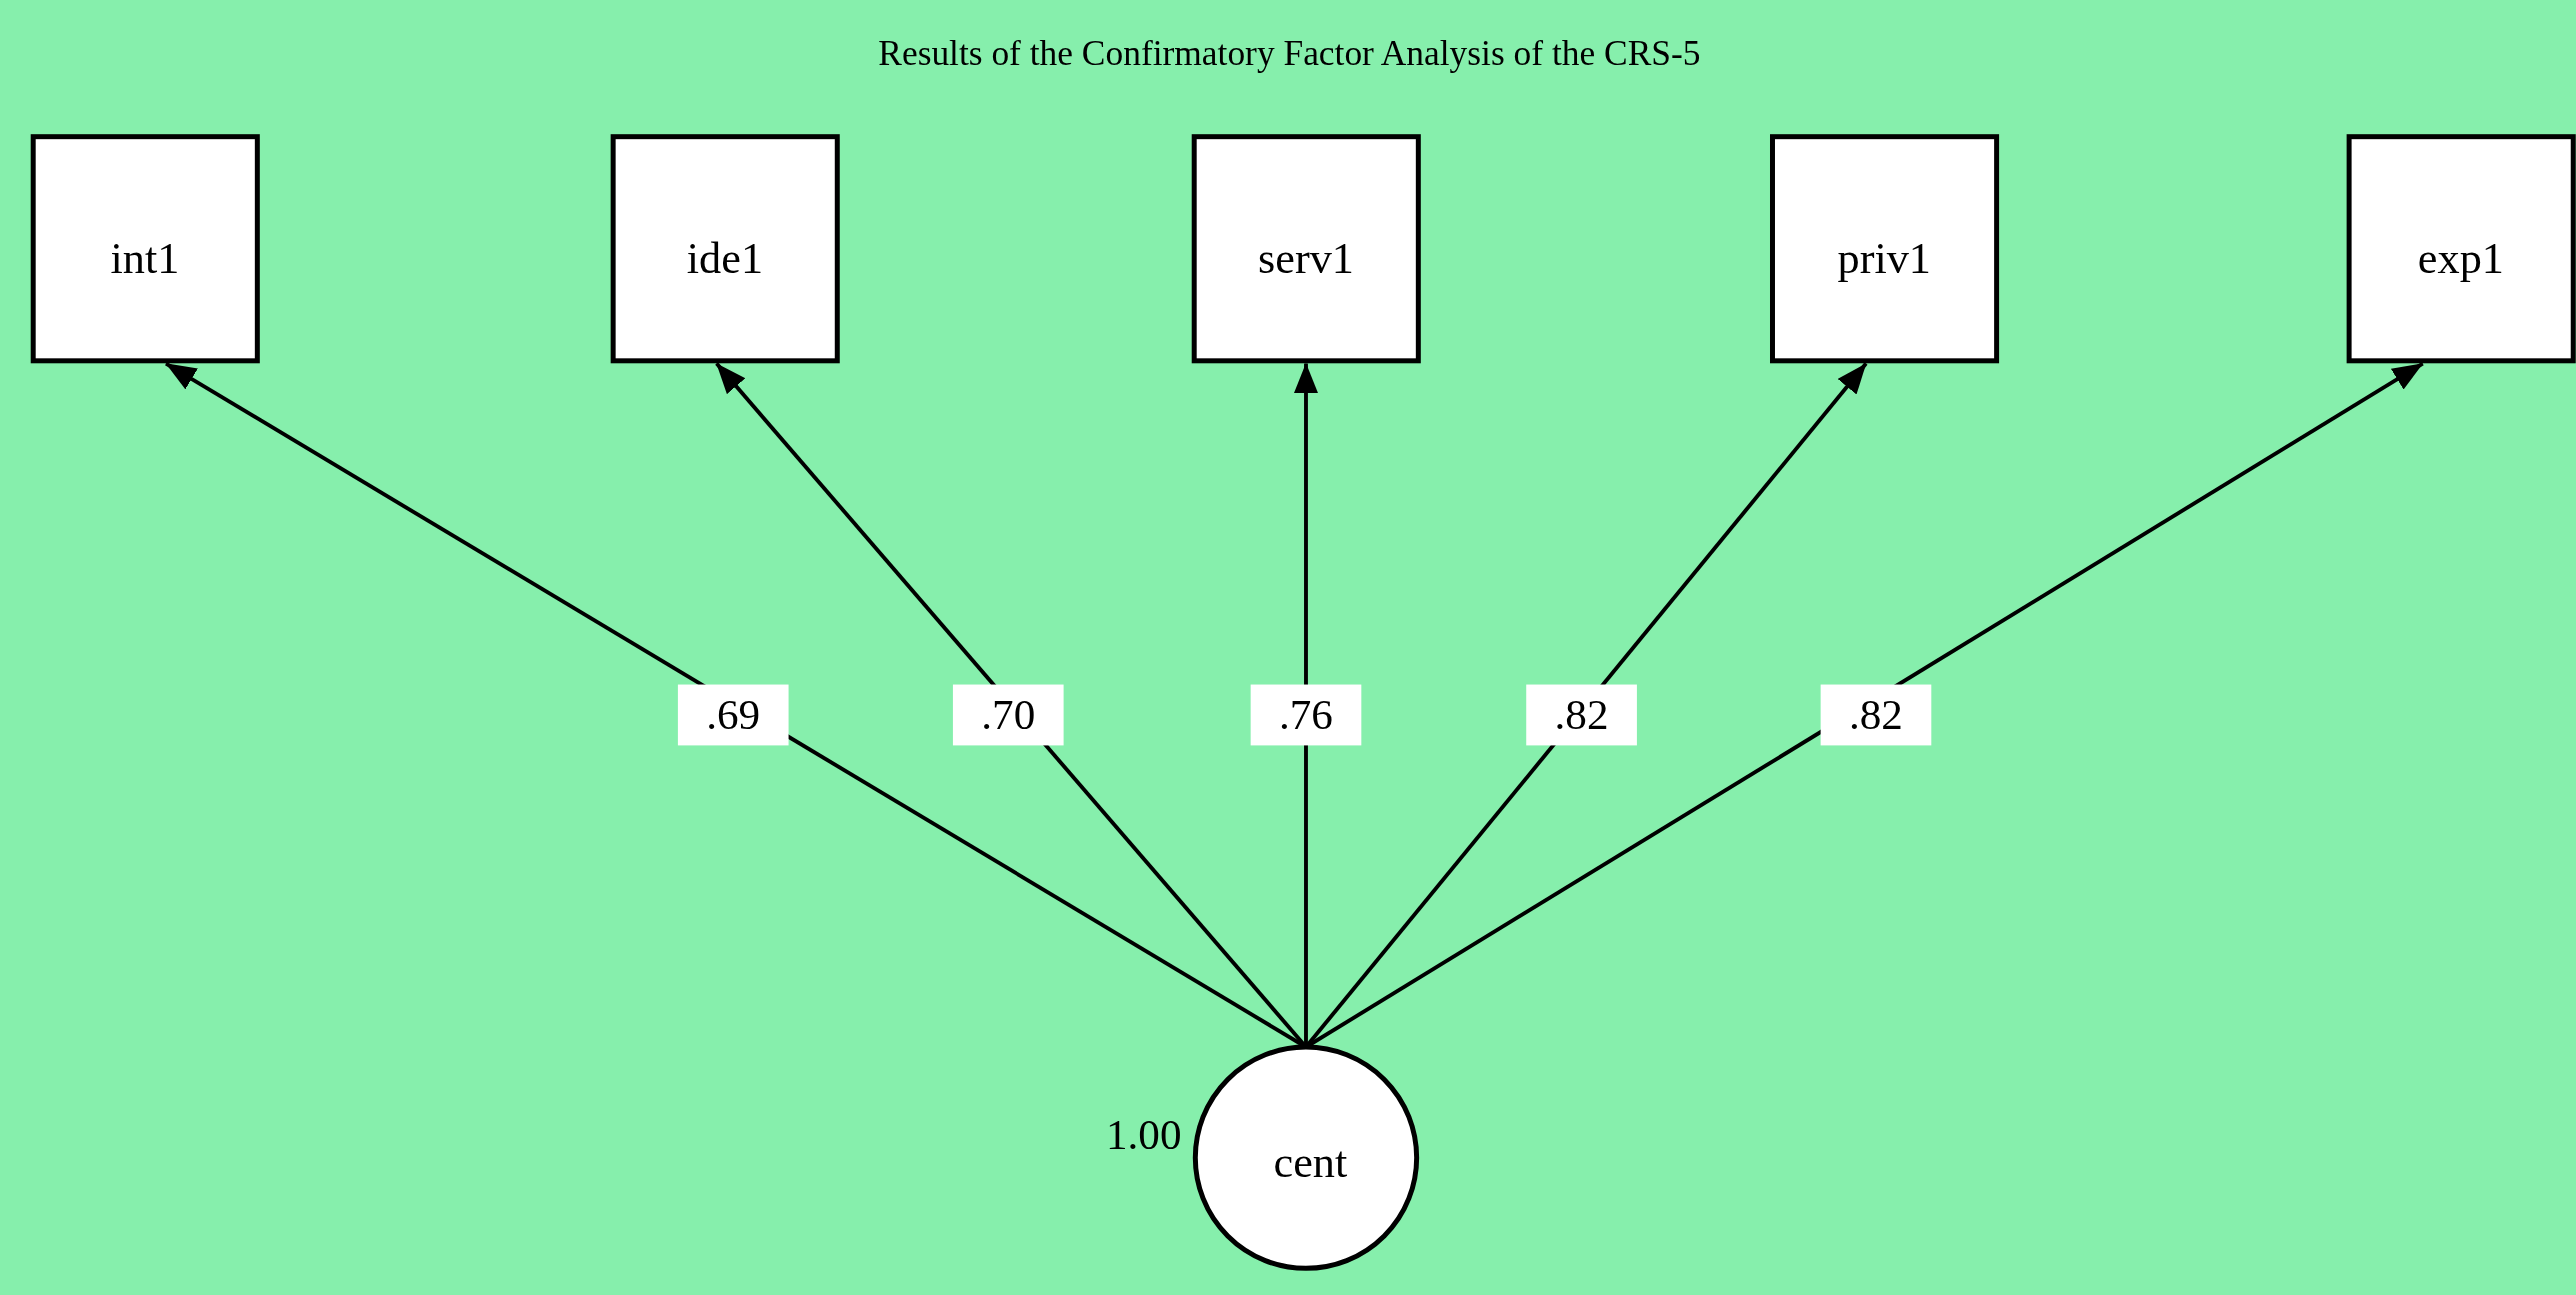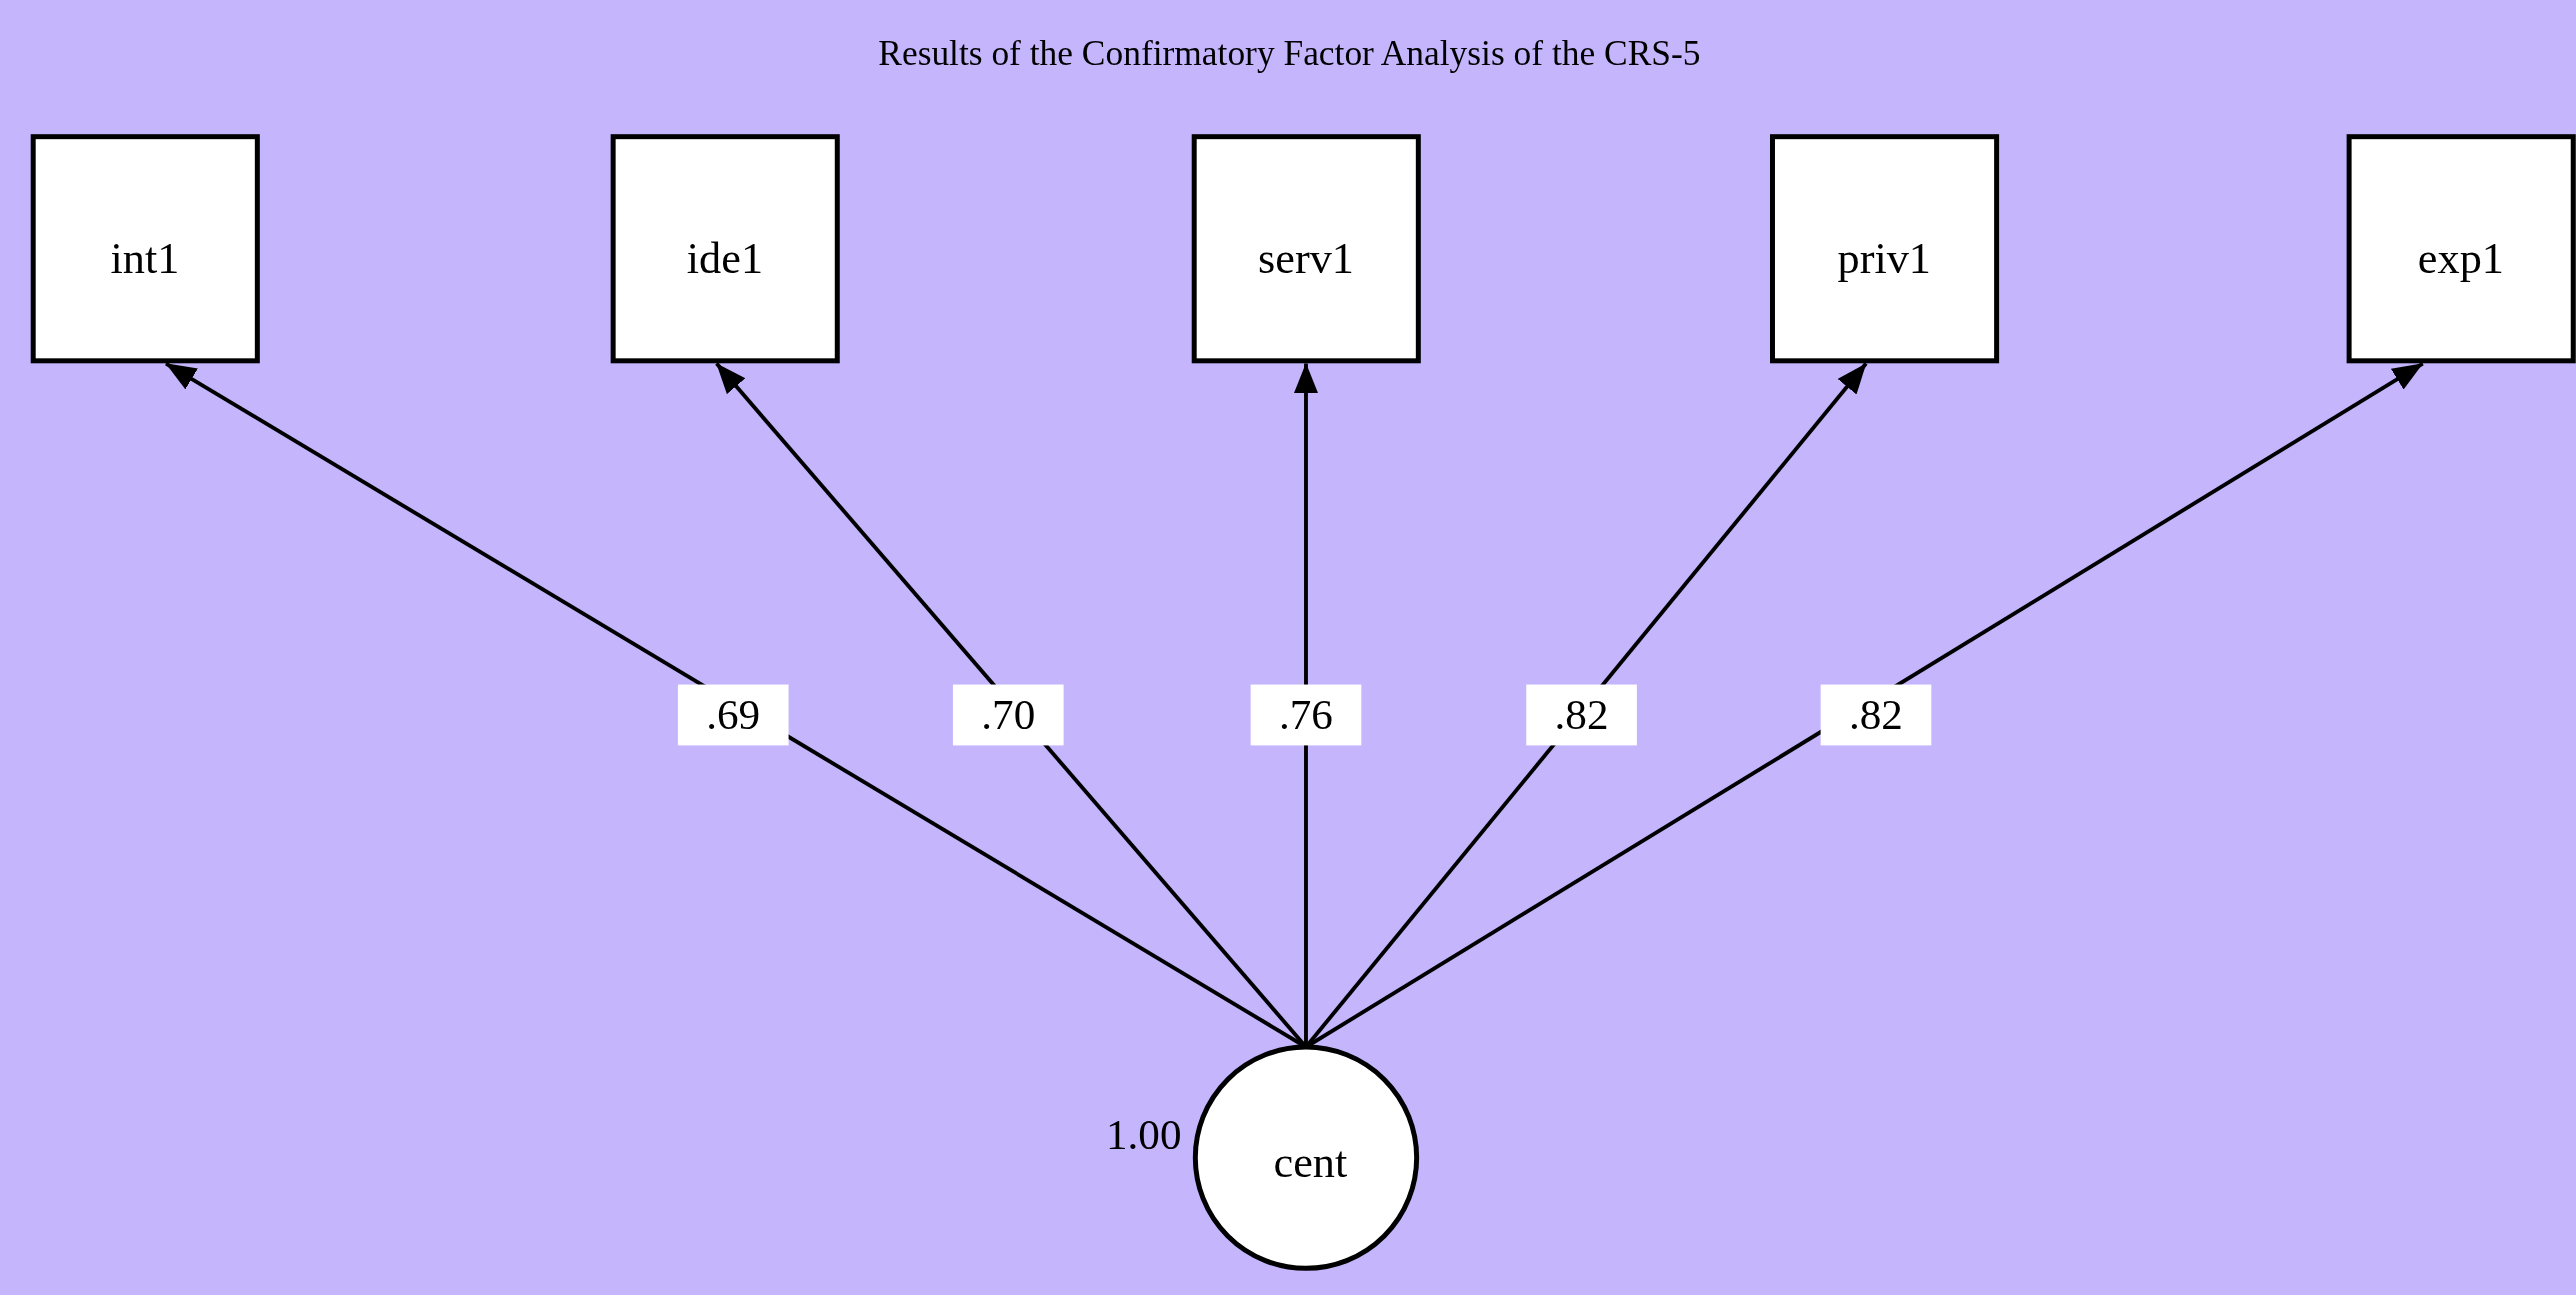--- a/index.html
+++ b/index.html
@@ -2,21 +2,21 @@
 <html style="font-size:8.9px"><head>
 <meta charset="utf-8">
 <style>
   html, body {
     margin: 0;
     padding: 0;
     background: #ffffff;
   }
   .figure-wrap {
     width: 100%;
-    background: #c4b5fd;
+    background: #86efac;
     text-decoration: underline;
   }
   svg {
     display: block;
     width: 100%;
     height: auto;
     font-family: "Liberation Serif", "DejaVu Serif", serif;
   }
   .node-text {
     fill: #000000;

